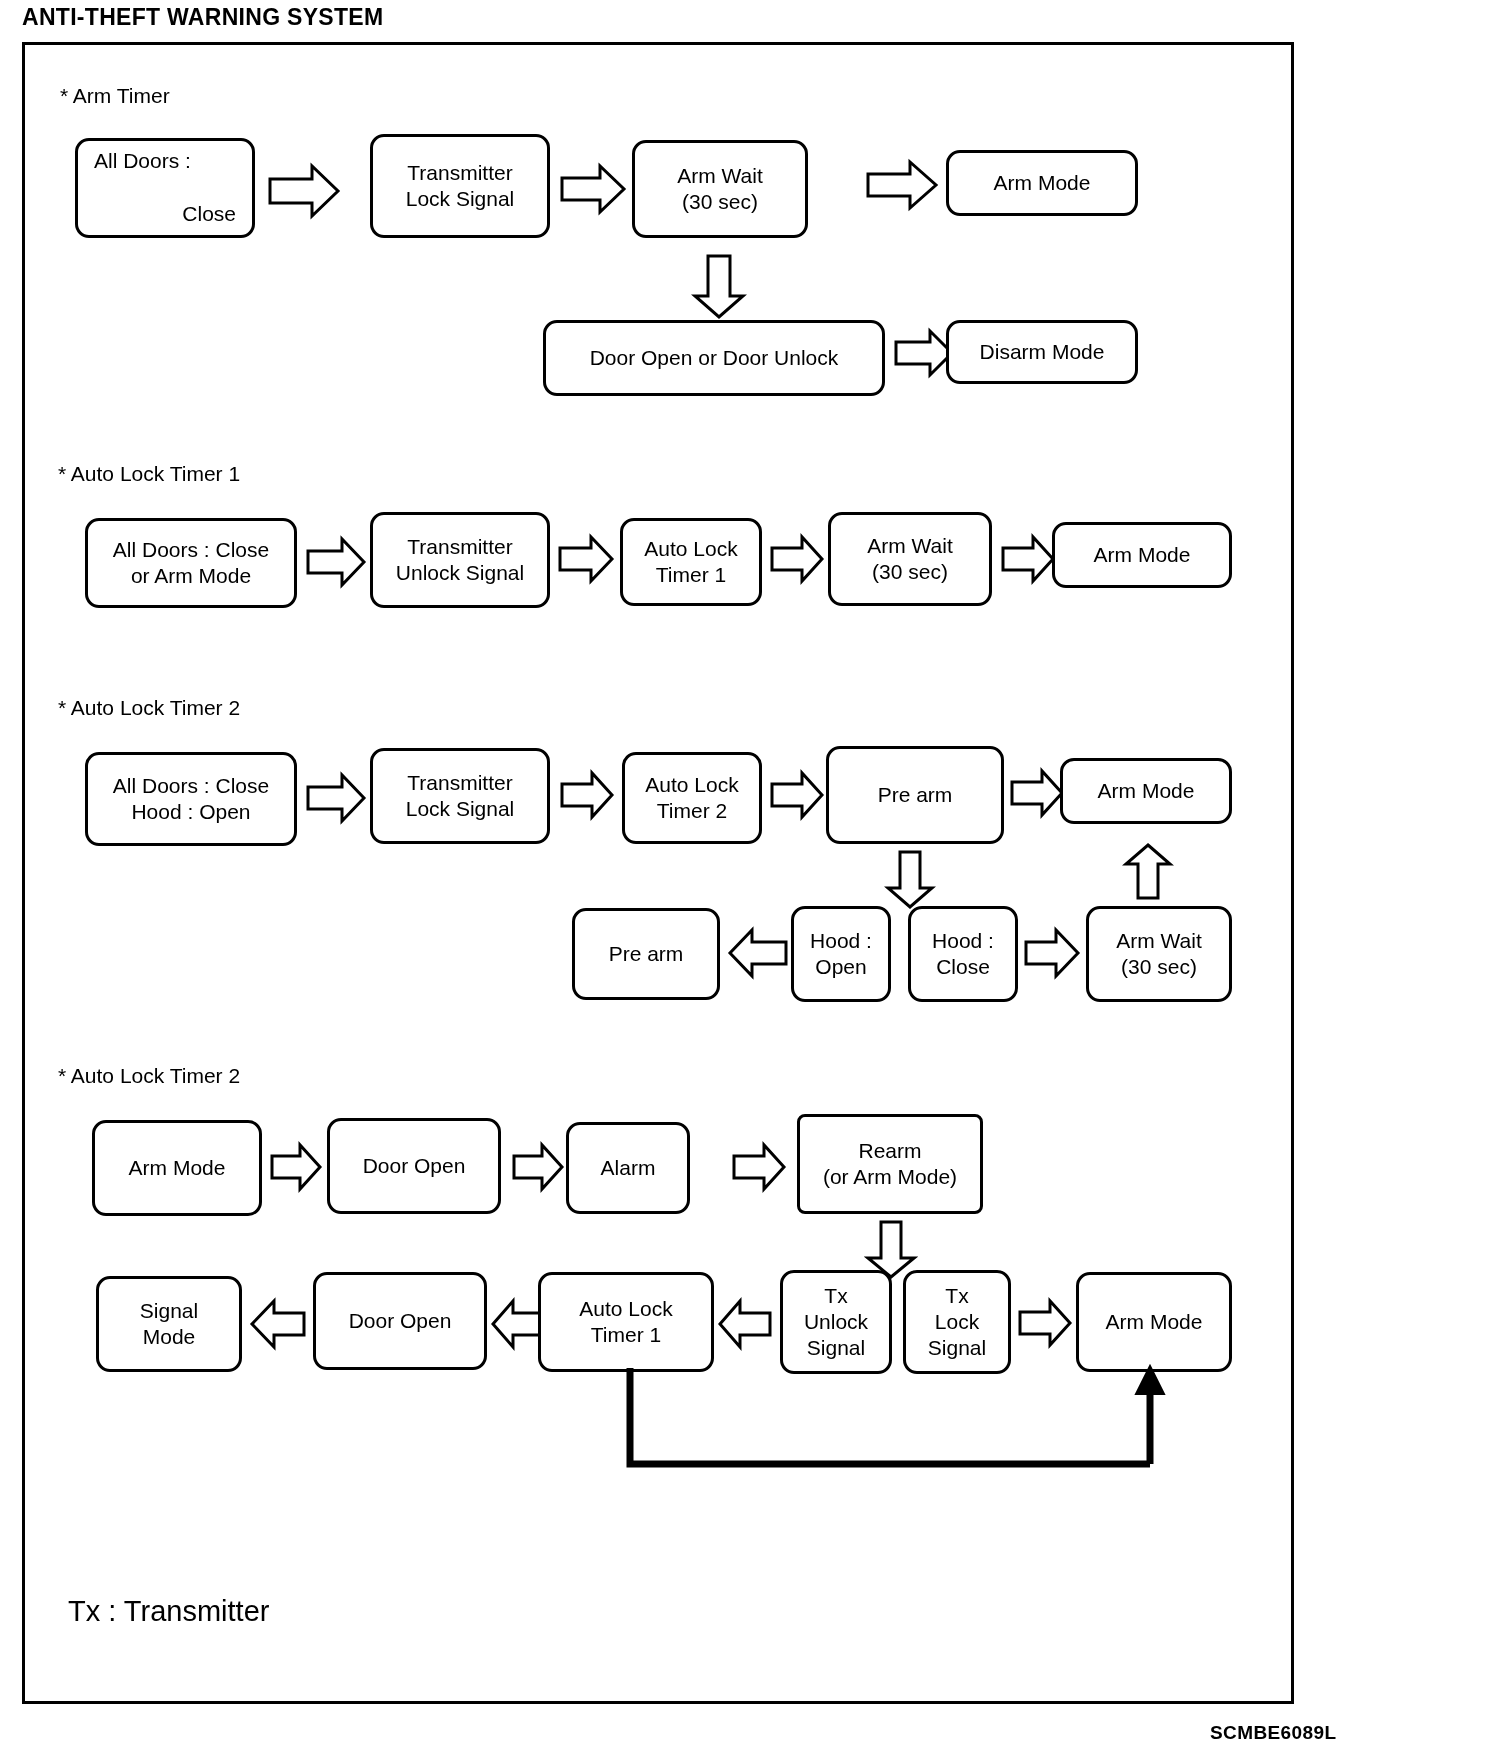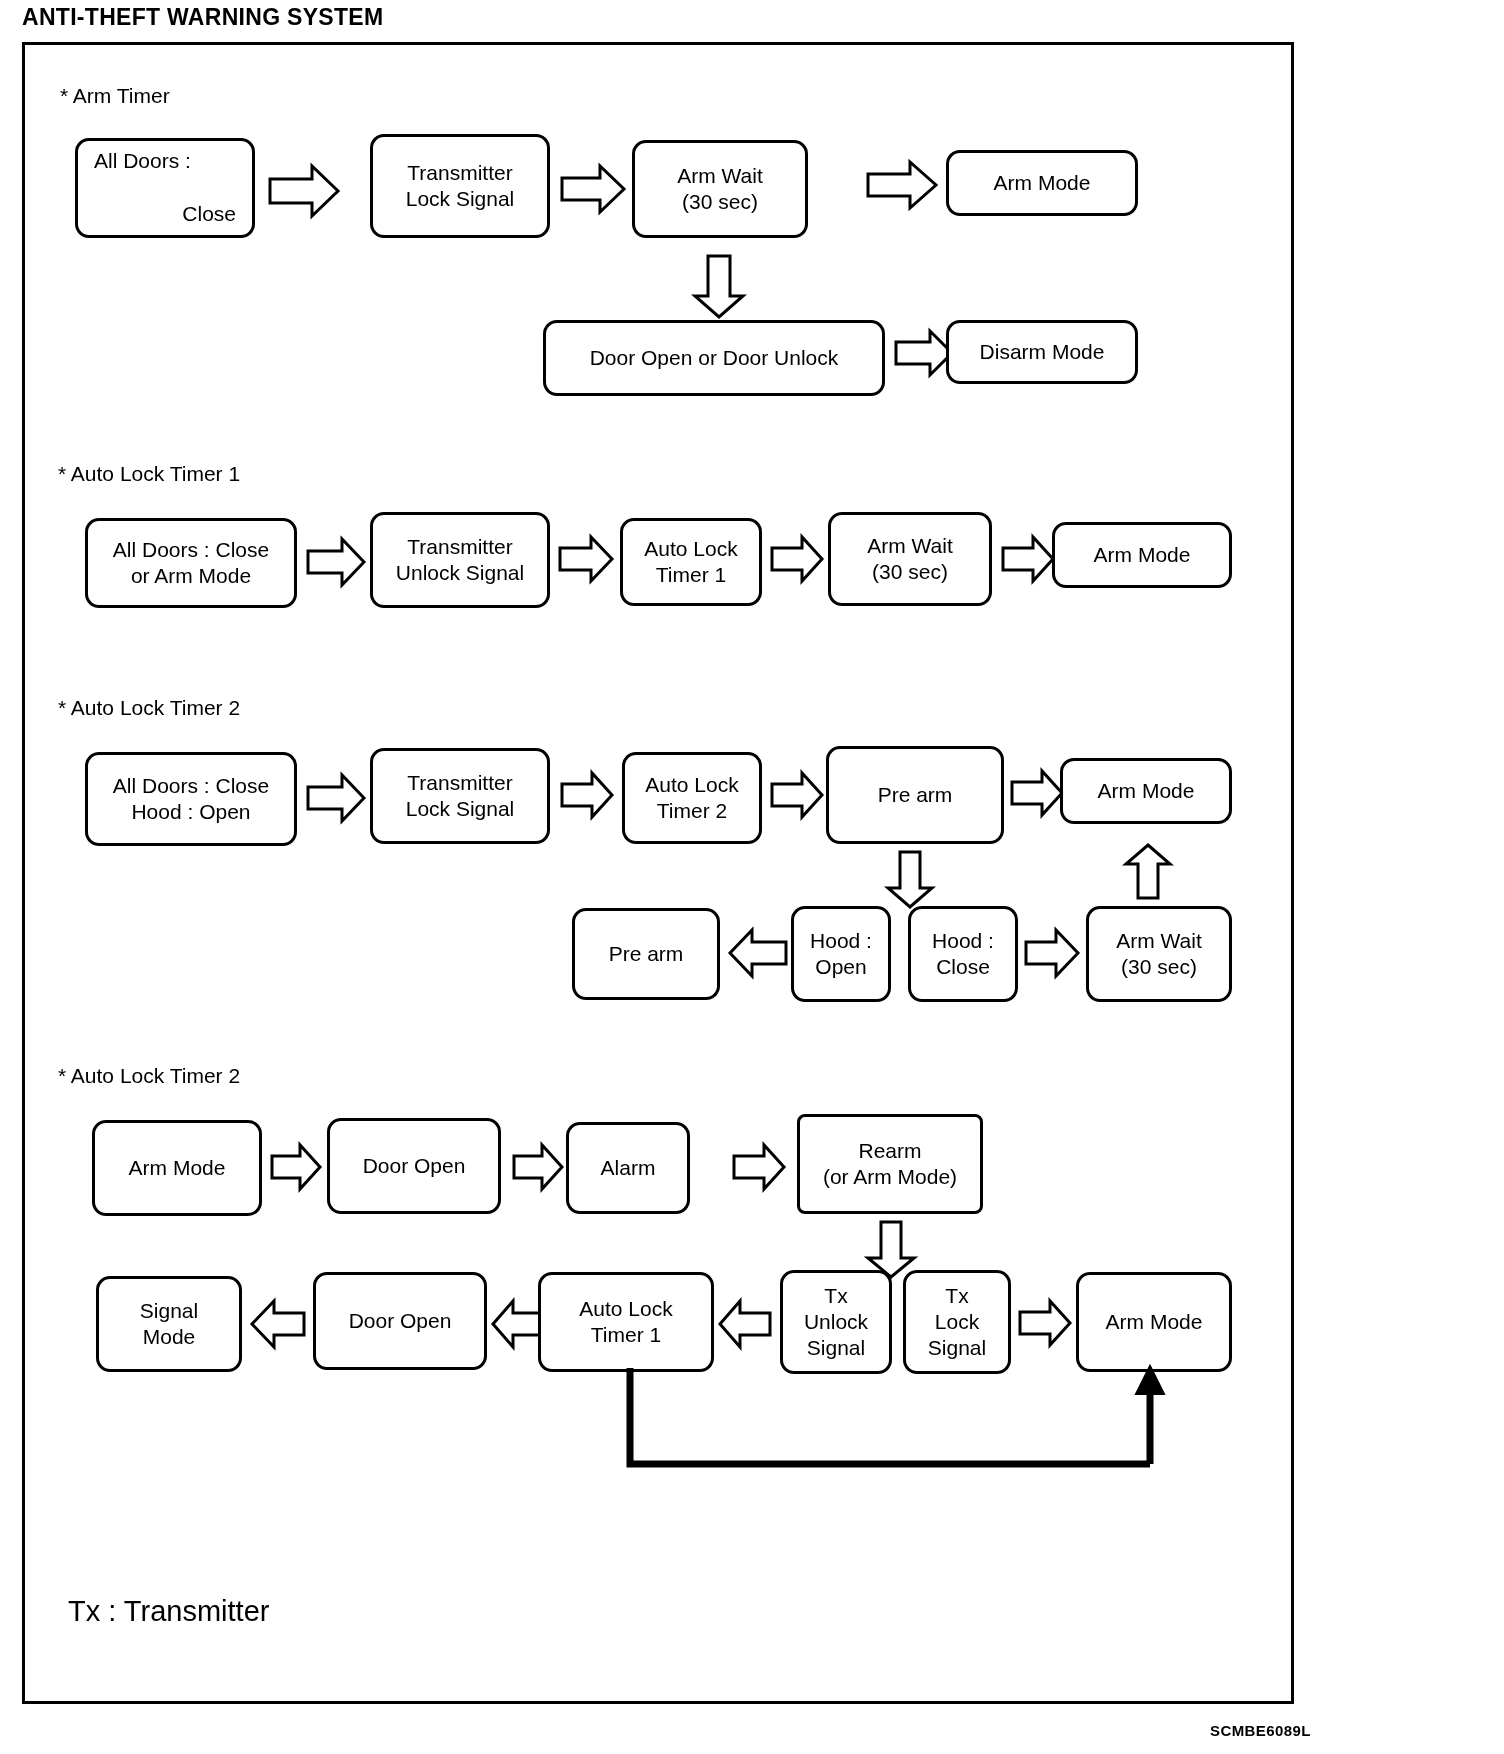--- a/index.html
+++ b/index.html
@@ -35,21 +35,21 @@
     top: 42px;
     width: 1272px;
     height: 1662px;
     border: 3px solid #000000;
     box-sizing: border-box;
   }
   .frame-code {
     position: absolute;
     right: 10px;
     bottom: 4px;
-    font-size: 15px;
+    font-size: 19px;
     font-weight: bold;
     letter-spacing: 0.4px;
   }
   
   .section-label {
     position: absolute;
     font-size: 21px;
     white-space: nowrap;
   }
   

